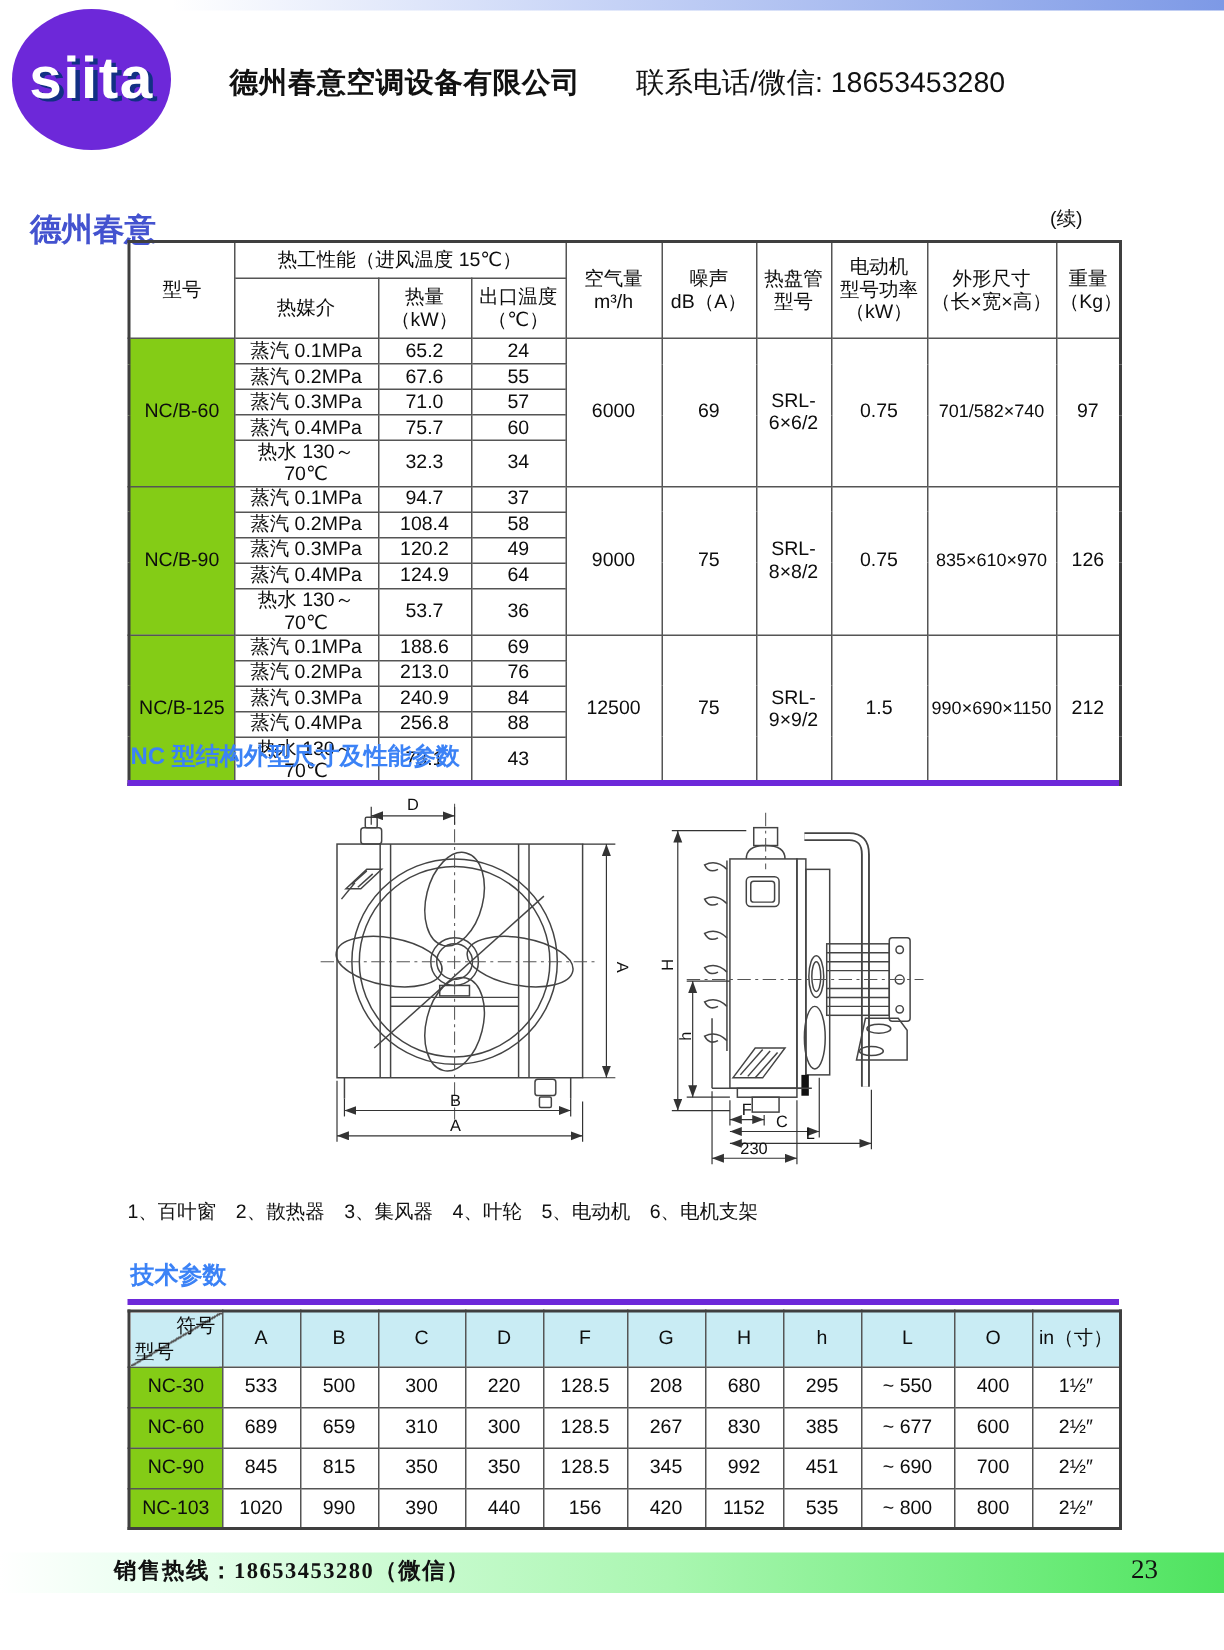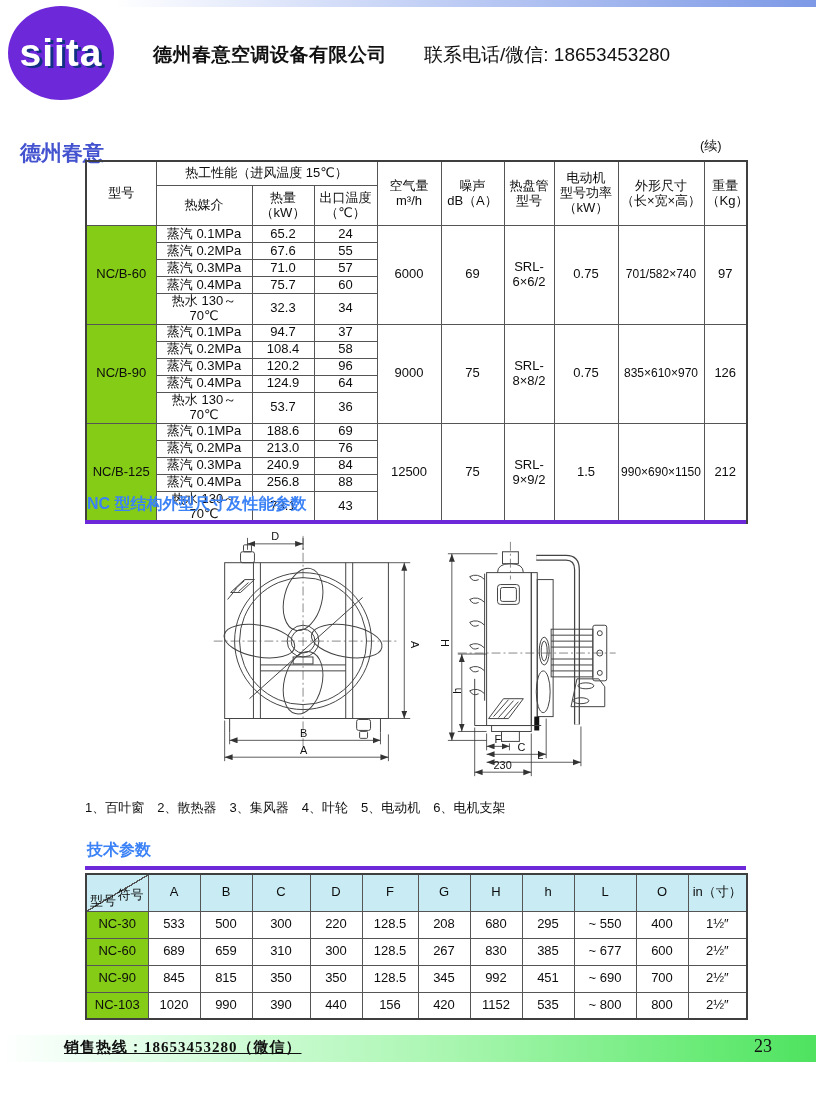--- a/index.html
+++ b/index.html
@@ -6,22 +6,22 @@
   body{
     width:816px;height:1100px;position:relative;background:#ffffff;
     font-family:"Liberation Sans","DejaVu Sans",sans-serif;color:#111;overflow:hidden;
   }
   .abs{position:absolute;}
   
   .top-bar{top:0;left:0;width:816px;height:7px;
     background:linear-gradient(90deg, rgba(255,255,255,0) 0%, rgba(255,255,255,0) 14%, rgba(156,178,240,0.55) 48%, #7d99e6 100%);}
   .footer-bar{top:1035px;left:0;width:816px;height:27px;
     background:linear-gradient(90deg,#ffffff 0%,#eafff0 12%,#a9f6b0 55%,#66ea74 88%,#4ee25f 100%);}
-  .footer-text{left:64px;top:1038px;font-family:"Liberation Serif","DejaVu Serif",serif;
-    font-weight:bold;font-size:15px;letter-spacing:1px;text-decoration:underline;}
+  .footer-text{left:76px;top:1038px;font-family:"Liberation Serif","DejaVu Serif",serif;
+    font-weight:bold;font-size:15px;letter-spacing:1px;}
   .page-num{right:44px;top:1036px;font-family:"Liberation Serif","DejaVu Serif",serif;font-size:18px;}
   
   .logo-circle{left:8px;top:6px;width:106px;height:94px;background:#6d28d9;border-radius:50%;
     display:flex;align-items:center;justify-content:center;}
   .logo-text{color:#fff;font-size:39px;font-weight:bold;letter-spacing:1px;text-shadow:3px 2px 0 #123084;}
   .logo-sub{left:10px;top:99px;width:104px;text-align:center;font-size:21px;font-weight:bold;color:#4352cf;margin-top:40px;}
   .company{left:153px;top:42px;font-size:19px;font-weight:bold;letter-spacing:.5px;}
   .contact{left:424px;top:42px;font-size:19px;font-weight:normal;}
   .continued{left:700px;top:137px;font-size:13px;}
   
@@ -40,21 +40,21 @@
   .dims{font-size:12px;}
   .t2 thead tr{height:37px;}
   .t2 tbody tr{height:27px;}
   
   .diag{position:relative;padding:0;
     background:
       linear-gradient(to bottom right,
         rgba(0,0,0,0) calc(50% - 0.7px), #555 calc(50% - 0.7px),
         #555 calc(50% + 0.7px), rgba(0,0,0,0) calc(50% + 0.7px)),
       #c9ecf4;}
-  .diag .tr{position:absolute;top:13px;right:4px;}
+  .diag .tr{position:absolute;top:2px;right:4px;}
   .diag .bl{position:absolute;bottom:2px;left:3px;}
   
   .sec-title{left:85px;width:659px;font-size:16px;font-weight:bold;color:#3b82f6;
     border-bottom:4px solid #6d28d9;padding:0 0 5px 2px;}
   .sec1{top:494px;} .sec2{top:840px;}
   .caption{left:85px;top:799px;width:660px;text-align:left;font-size:13px;}
   
   .diag-left{left:182px;top:528px;}
   .diag-right{left:432px;top:528px;}
   svg .ln{stroke:#444;fill:none;stroke-width:1;}
@@ -165,21 +165,21 @@
       <td rowspan="5">126</td>
     </tr>
     <tr>
       <td>蒸汽 0.2MPa</td>
       <td>108.4</td>
       <td>58</td>
     </tr>
     <tr>
       <td>蒸汽 0.3MPa</td>
       <td>120.2</td>
-      <td>96</td>
+      <td>49</td>
     </tr>
     <tr>
       <td>蒸汽 0.4MPa</td>
       <td>124.9</td>
       <td>64</td>
     </tr>
     <tr>
       <td>热水 130～70℃</td>
       <td>53.7</td>
       <td>36</td>

